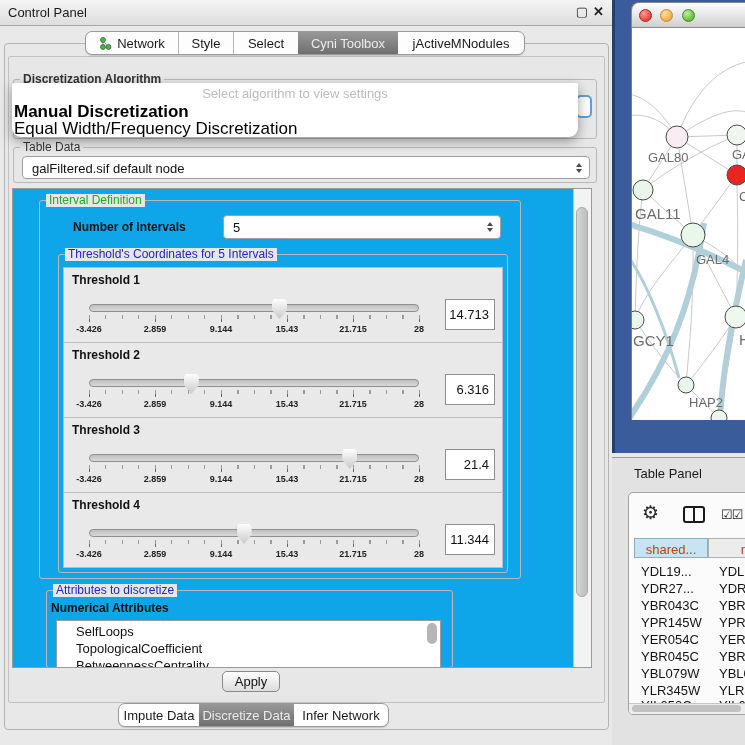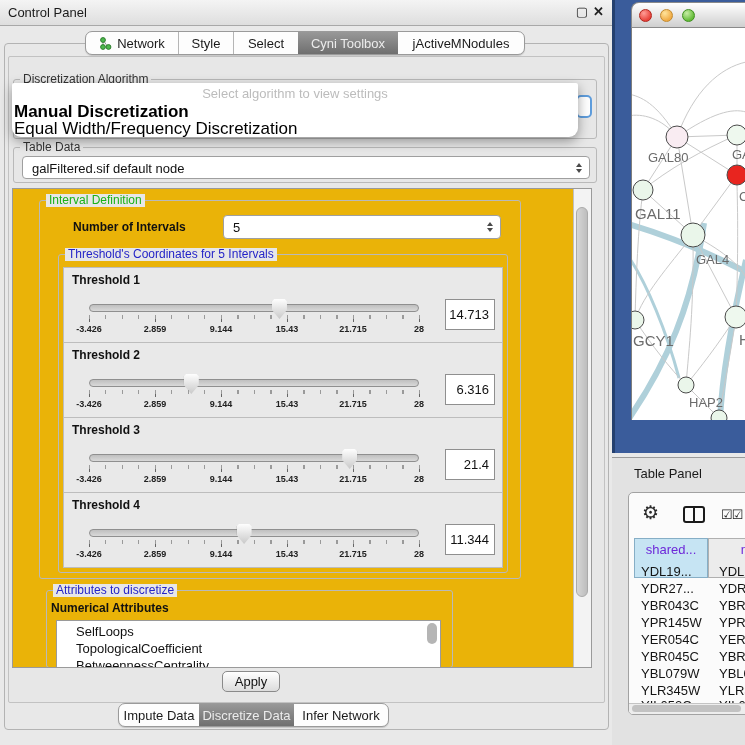--- a/index.html
+++ b/index.html
@@ -42,21 +42,21 @@
                border-top:4px solid #4a4a4a;}
   
   .popup{position:absolute;left:12px;top:83px;width:566px;height:54px;background:#fff;
          border-radius:2px 2px 9px 9px;box-shadow:0 4px 12px rgba(0,0,0,.38);z-index:30;}
   .popup .hint{position:absolute;left:0;right:0;top:3px;text-align:center;color:#bcbcbc;font-size:13px;}
   .pitem{position:absolute;left:2px;font-size:17px;color:#000;white-space:nowrap;}
   .focus-frag{position:absolute;left:576px;top:95px;width:16px;height:23px;background:#fff;
               border:2px solid #5f9ddc;border-radius:5px;z-index:5;box-sizing:border-box;}
   
   .scrollpane{position:absolute;left:12px;top:188px;width:580px;height:480px;
-              border:1px solid #9a9a9a;background:#eab308;box-sizing:border-box;}
+              border:1px solid #9a9a9a;background:#0ea5e9;box-sizing:border-box;}
   .viewport{position:absolute;left:0;top:0;width:561px;height:478px;overflow:hidden;}
   .vtrack{position:absolute;right:0;top:0;width:17px;height:478px;background:#f3f3f3;
           border-left:1px solid #c0c0c0;}
   .vthumb{position:absolute;left:2px;top:18px;width:12px;height:390px;border-radius:6px;
           background:linear-gradient(90deg,#d6d6d6,#bdbdbd);border:1px solid #aaa;box-sizing:border-box;}
   
   .thr-row{position:absolute;left:50px;width:440px;height:76px;border:1px solid #bdbdbd;
            background:#e9e9e9;box-sizing:border-box;}
   .thr-label{position:absolute;left:8px;top:5px;font-size:12px;font-weight:bold;color:#111;}
   .track{position:absolute;left:25px;top:36px;width:330px;height:8px;border-radius:4px;
@@ -95,21 +95,21 @@
   .tp-region{position:absolute;left:612px;top:457px;width:133px;height:292px;background:#e2e2e2;
              border-top:1px solid #9a9a9a;box-sizing:border-box;}
   .tp-title{position:absolute;left:22px;top:8px;font-size:13px;color:#1a1a1a;}
   .tp-box{position:absolute;left:16px;top:34px;width:118px;height:223px;background:#fbfbfb;
           border:1px solid #a2a2a2;border-radius:5px 0 0 5px;box-sizing:border-box;overflow:hidden;}
   .gear{position:absolute;left:13px;top:8px;font-size:19px;color:#2a2a2a;}
   .col-ico{position:absolute;left:54px;top:13px;width:22px;height:17px;border:2px solid #1a1a1a;
            border-radius:3px;box-sizing:border-box;}
   .col-ico:after{content:'';position:absolute;left:50%;top:0;bottom:0;width:2px;margin-left:-1px;background:#1a1a1a;}
   .checks{position:absolute;left:92px;top:14px;font-size:13px;color:#1a1a1a;letter-spacing:-1px;}
-  .hcell{position:absolute;top:45px;height:40px;box-sizing:border-box;font-size:13px;color:#6d28d9;line-height:22px;}
+  .hcell{position:absolute;top:45px;height:20px;box-sizing:border-box;font-size:13px;color:#c2410c;line-height:22px;}
   .trow{position:absolute;left:0;width:140px;height:17px;font-size:13px;color:#141414;}
   .trow span{position:absolute;top:0;white-space:nowrap;}
   .hscroll{position:absolute;left:0;right:0;top:210px;height:10px;background:#ededed;border-top:1px solid #c4c4c4;}
   .hthumb{position:absolute;left:3px;right:4px;top:1px;height:7px;border-radius:4px;background:#c2c2c2;}
   .bold{font-weight:bold;}
   .lab{position:absolute;font-size:12px;color:#111;white-space:nowrap;}
 </style>
 </head>
 <body>
 
@@ -145,21 +145,21 @@
       </div>
     <div class="seg sel" style="width:100px;">
         <span>Cyni Toolbox</span>
       </div>
     <div class="seg" style="width:126px;">
         <span>jActiveMNodules</span>
       </div>
   </div>
 
   <div class="group" style="left:13px;top:79px;width:584px;height:60px;">
-    <span class="gl dark" style="font-weight:400;">Discretization Algorithm</span>
+    <span class="gl dark" style="font-weight:700;">Discretization Algorithm</span>
   </div>
   <div class="focus-frag"></div>
 
   <div class="popup">
     <div class="hint">Select algorithm to view settings</div>
     <div class="pitem bold" style="top:19px;">Manual Discretization</div>
     <div class="pitem" style="top:36px;">Equal Width/Frequency Discretization</div>
   </div>
 
   <div class="group" style="left:13px;top:147px;width:584px;height:36px;">

